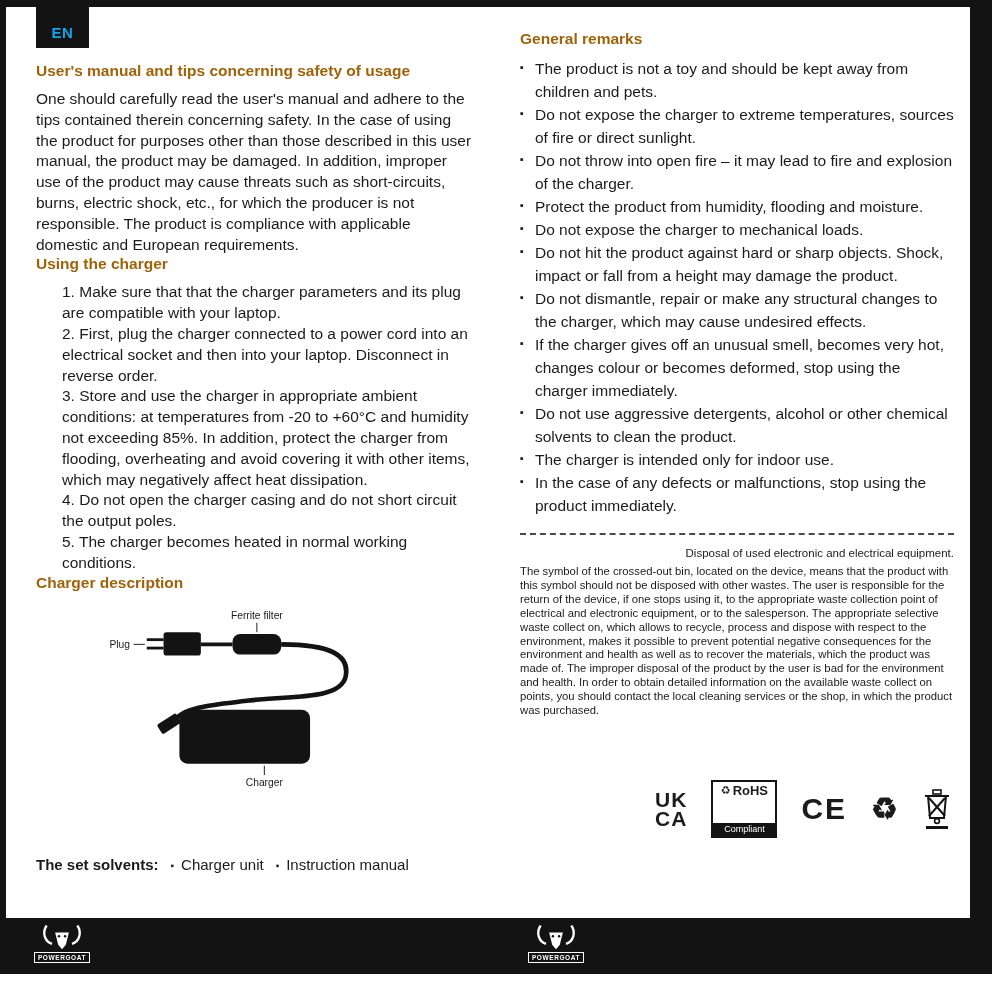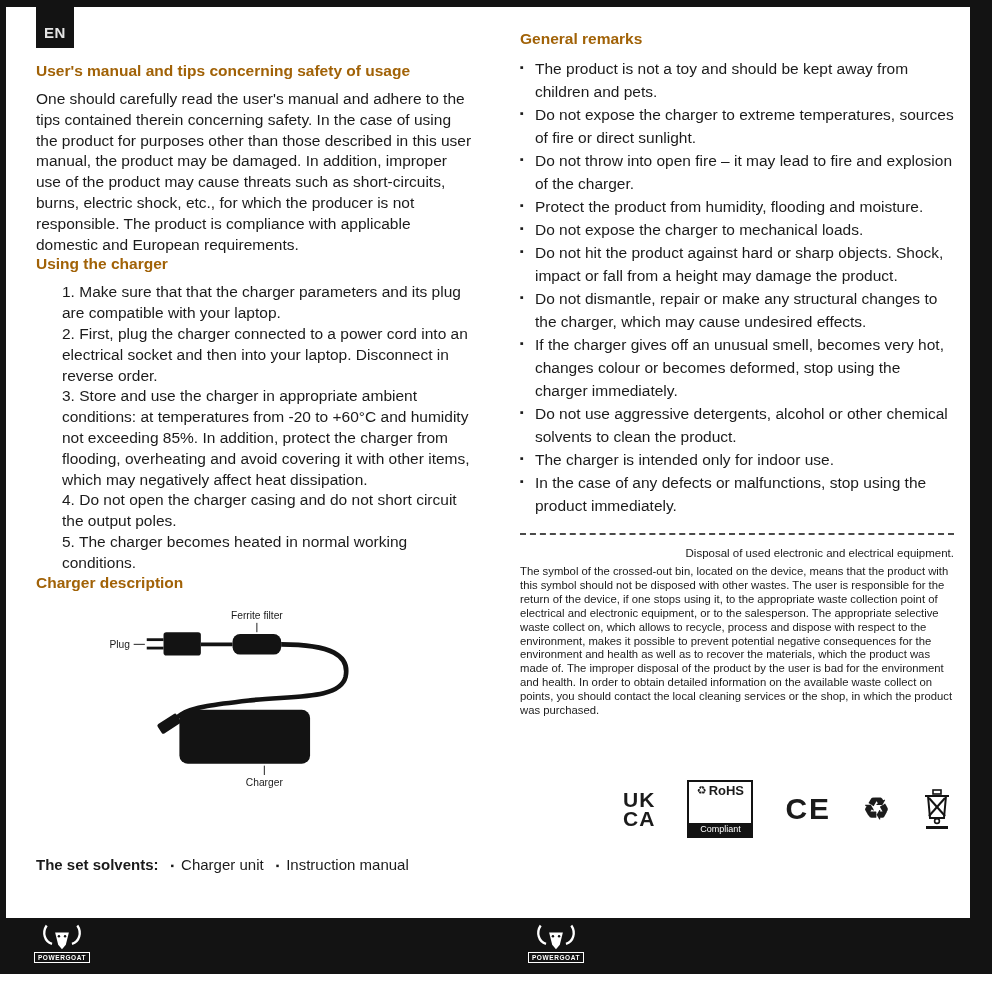--- a/index.html
+++ b/index.html
@@ -6,22 +6,22 @@
   html,body { width:992px; height:990px; background:#e9e9e9; }
   body { font-family:"Liberation Sans", sans-serif; color:#1b1b1b; }
   .page { position:relative; width:992px; height:990px; background:#fff; overflow:hidden; }
 
   
   .border-top    { position:absolute; top:0; left:0; right:0; height:7px; background:#131313; }
   .border-left   { position:absolute; top:0; left:0; width:6px; bottom:16px; background:#131313; }
   .border-right  { position:absolute; top:0; right:0; width:22px; bottom:16px; background:#131313; }
   .footer-bar    { position:absolute; left:0; right:0; bottom:16px; height:56px; background:#131313; }
 
-  .lang-badge { position:absolute; left:36px; top:0; width:38px; height:48px; background:#131313;
-                color:#e5e5e5; font-weight:bold; font-size:15px; display:flex; align-items:flex-end;
+  .lang-badge { position:absolute; left:36px; top:0; width:53px; height:48px; background:#131313;
+                color:#0ea5e9; font-weight:bold; font-size:15px; display:flex; align-items:flex-end;
                 justify-content:center; padding-bottom:7px; letter-spacing:.5px; }
 
   .col { position:absolute; }
   .col-left  { left:36px;  top:62px; width:438px; }
   .col-right { left:520px; top:30px; width:434px; }
 
   h2.sec-title { font-size:15.5px; font-weight:bold; margin:0 0 9px 0; color:#a16207; }
   .body-text { font-size:15.5px; line-height:20.8px; }
   .mt { margin-top:15px; }
 
@@ -41,21 +41,21 @@
   .diagram { margin-top:6px; }
   .diagram text { font-size:11px; fill:#1b1b1b; }
 
   
   .set-includes { position:absolute; left:36px; top:856px; width:460px; font-size:15px; }
   .set-includes b { font-weight:bold; }
   .set-item { margin-left:12px; }
   .set-item::before { content:"▪"; font-size:10px; margin-right:7px; vertical-align:1px; }
 
   
-  .marks-row { display:flex; align-items:center; justify-content:flex-end; gap:32px; margin-top:62px; padding-right:2px; }
+  .marks-row { display:flex; align-items:center; justify-content:flex-end; gap:24px; margin-top:62px; padding-right:2px; }
   .ukca { display:flex; flex-direction:column; line-height:19px; font-weight:bold; font-size:21px; letter-spacing:1px; }
   .rohs { border:2px solid #131313; width:66px; text-align:center; }
   .rohs-top { display:flex; align-items:center; justify-content:center; gap:2px; padding:1px 2px; }
   .rohs-sym { font-size:11px; }
   .rohs-txt { font-weight:bold; font-size:13px; }
   .rohs-bottom { background:#131313; color:#fff; font-size:9px; padding:1px 0 2px 0;margin-top:24px; }
   .ce { font-size:30px; font-weight:bold; letter-spacing:2px; }
   .recycle { font-size:30px; font-weight:bold; line-height:30px; }
 
   

